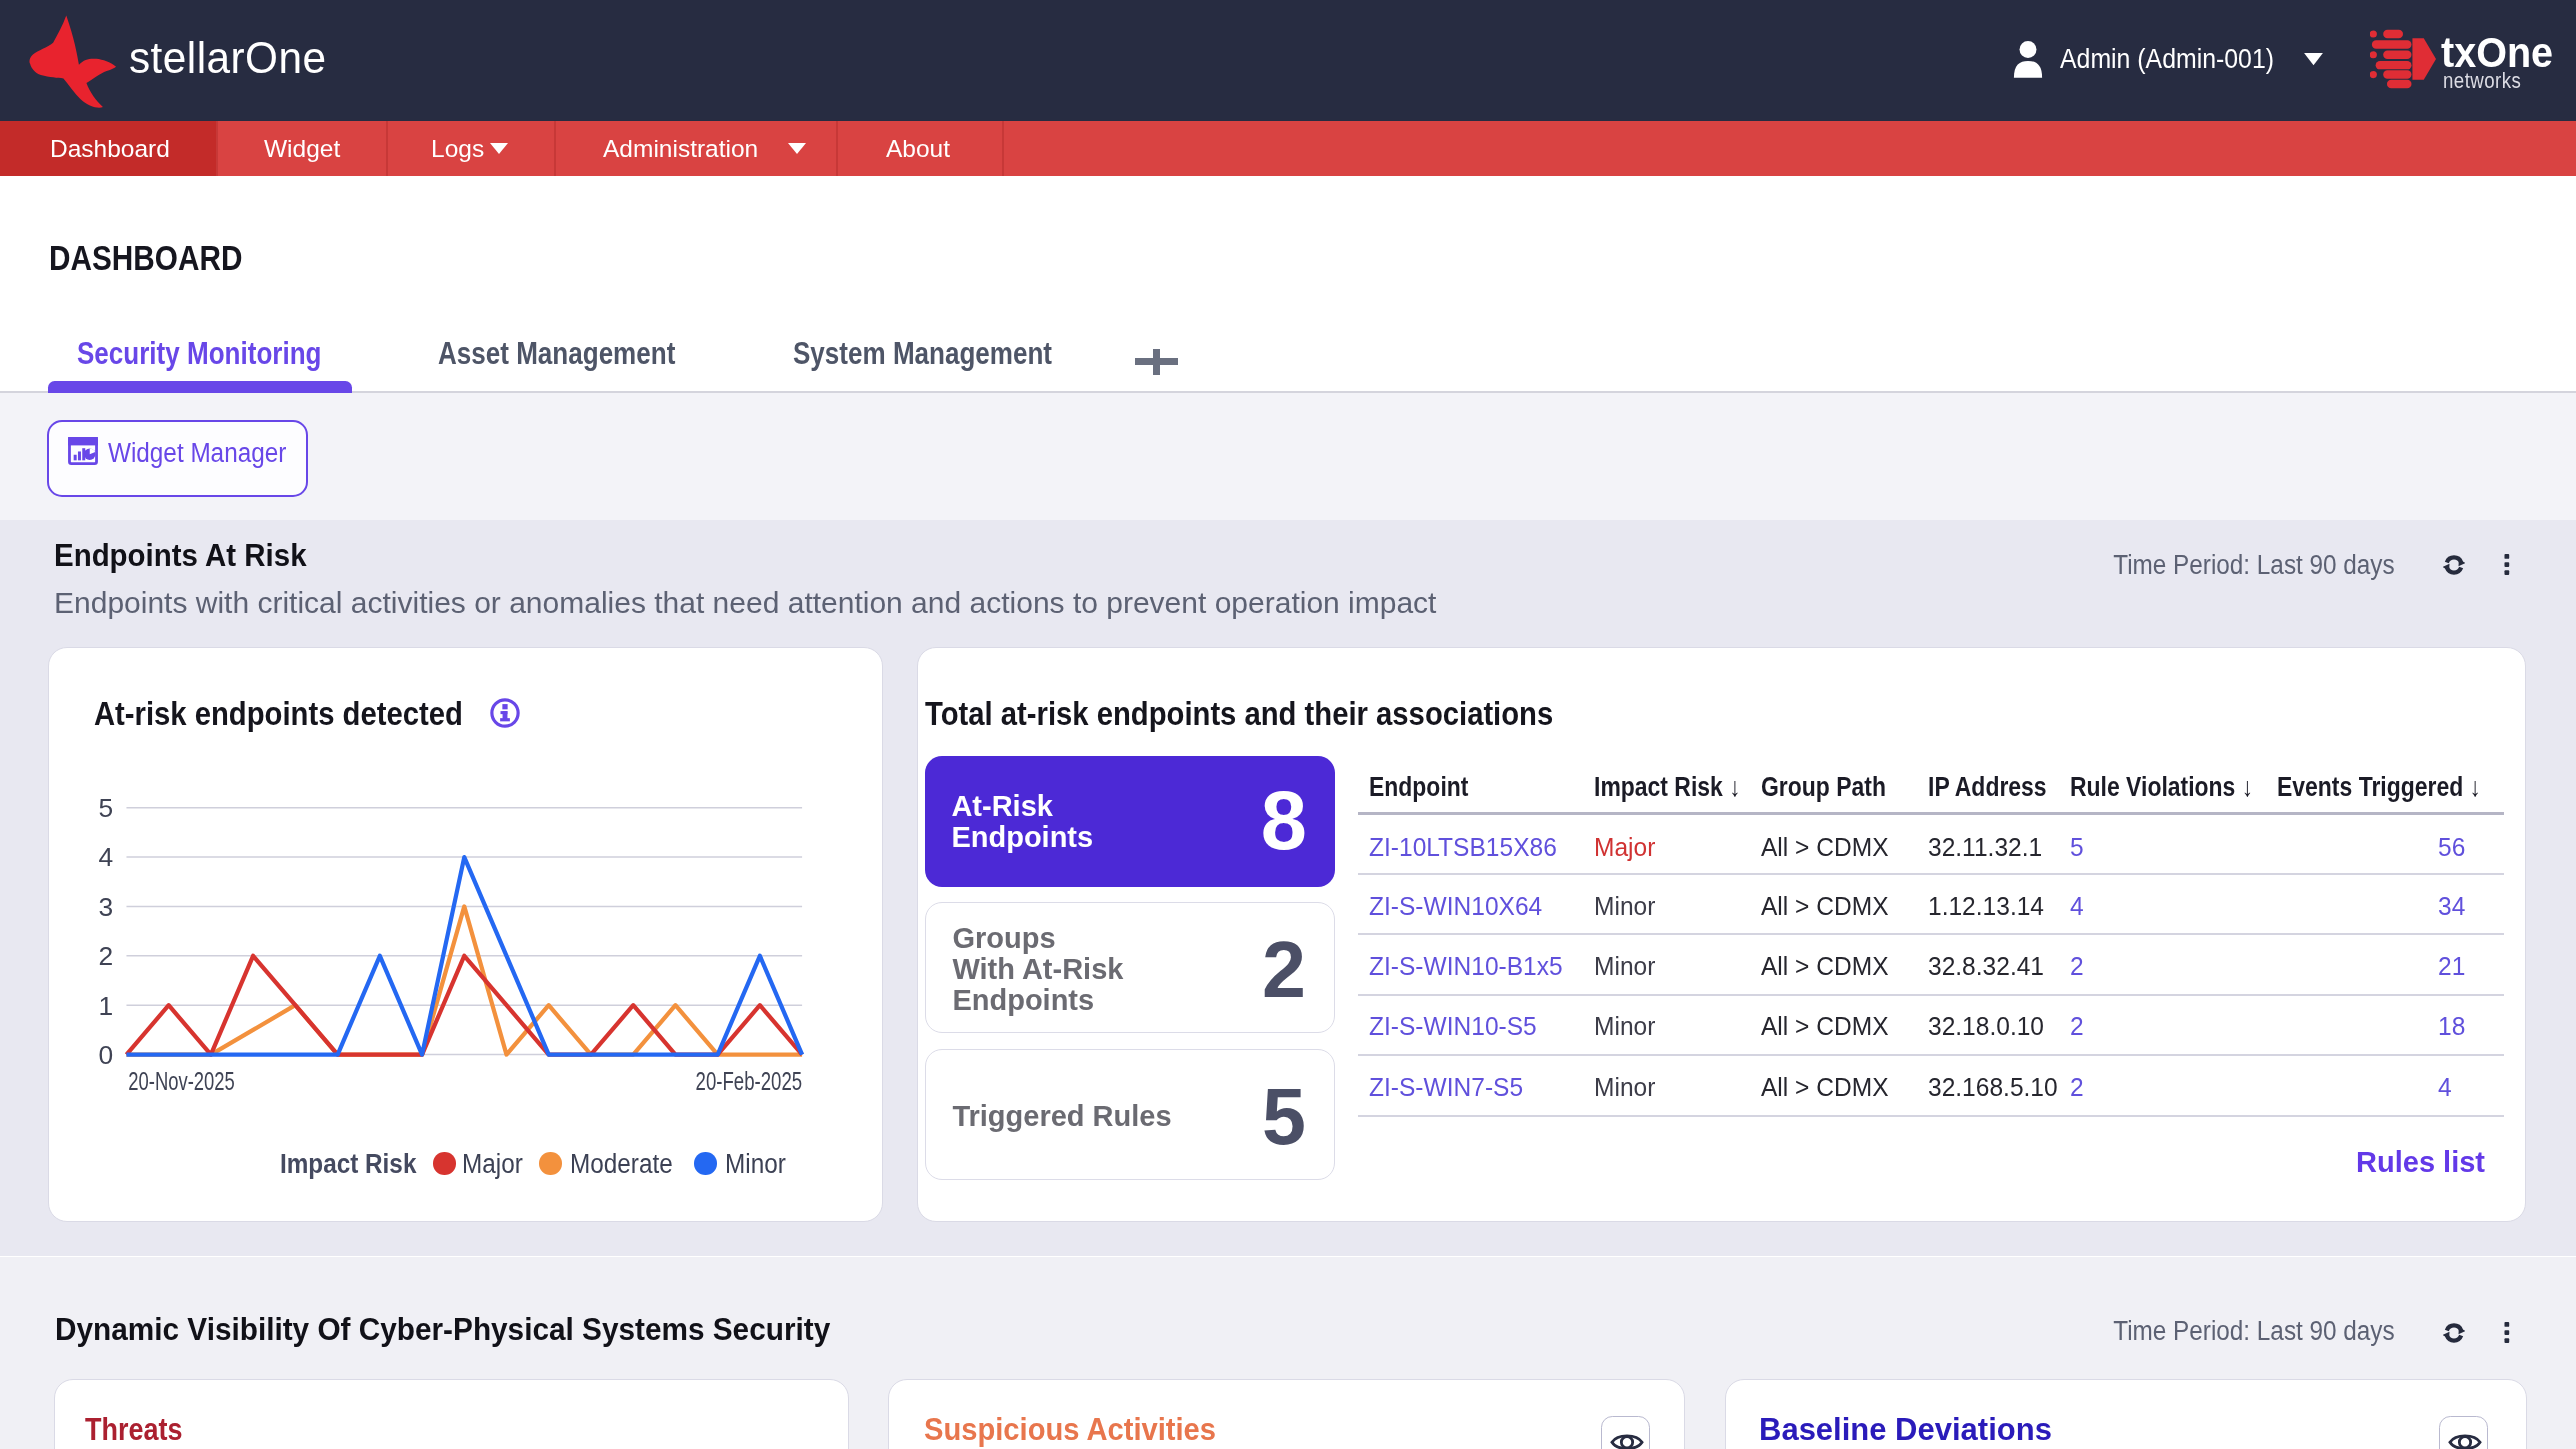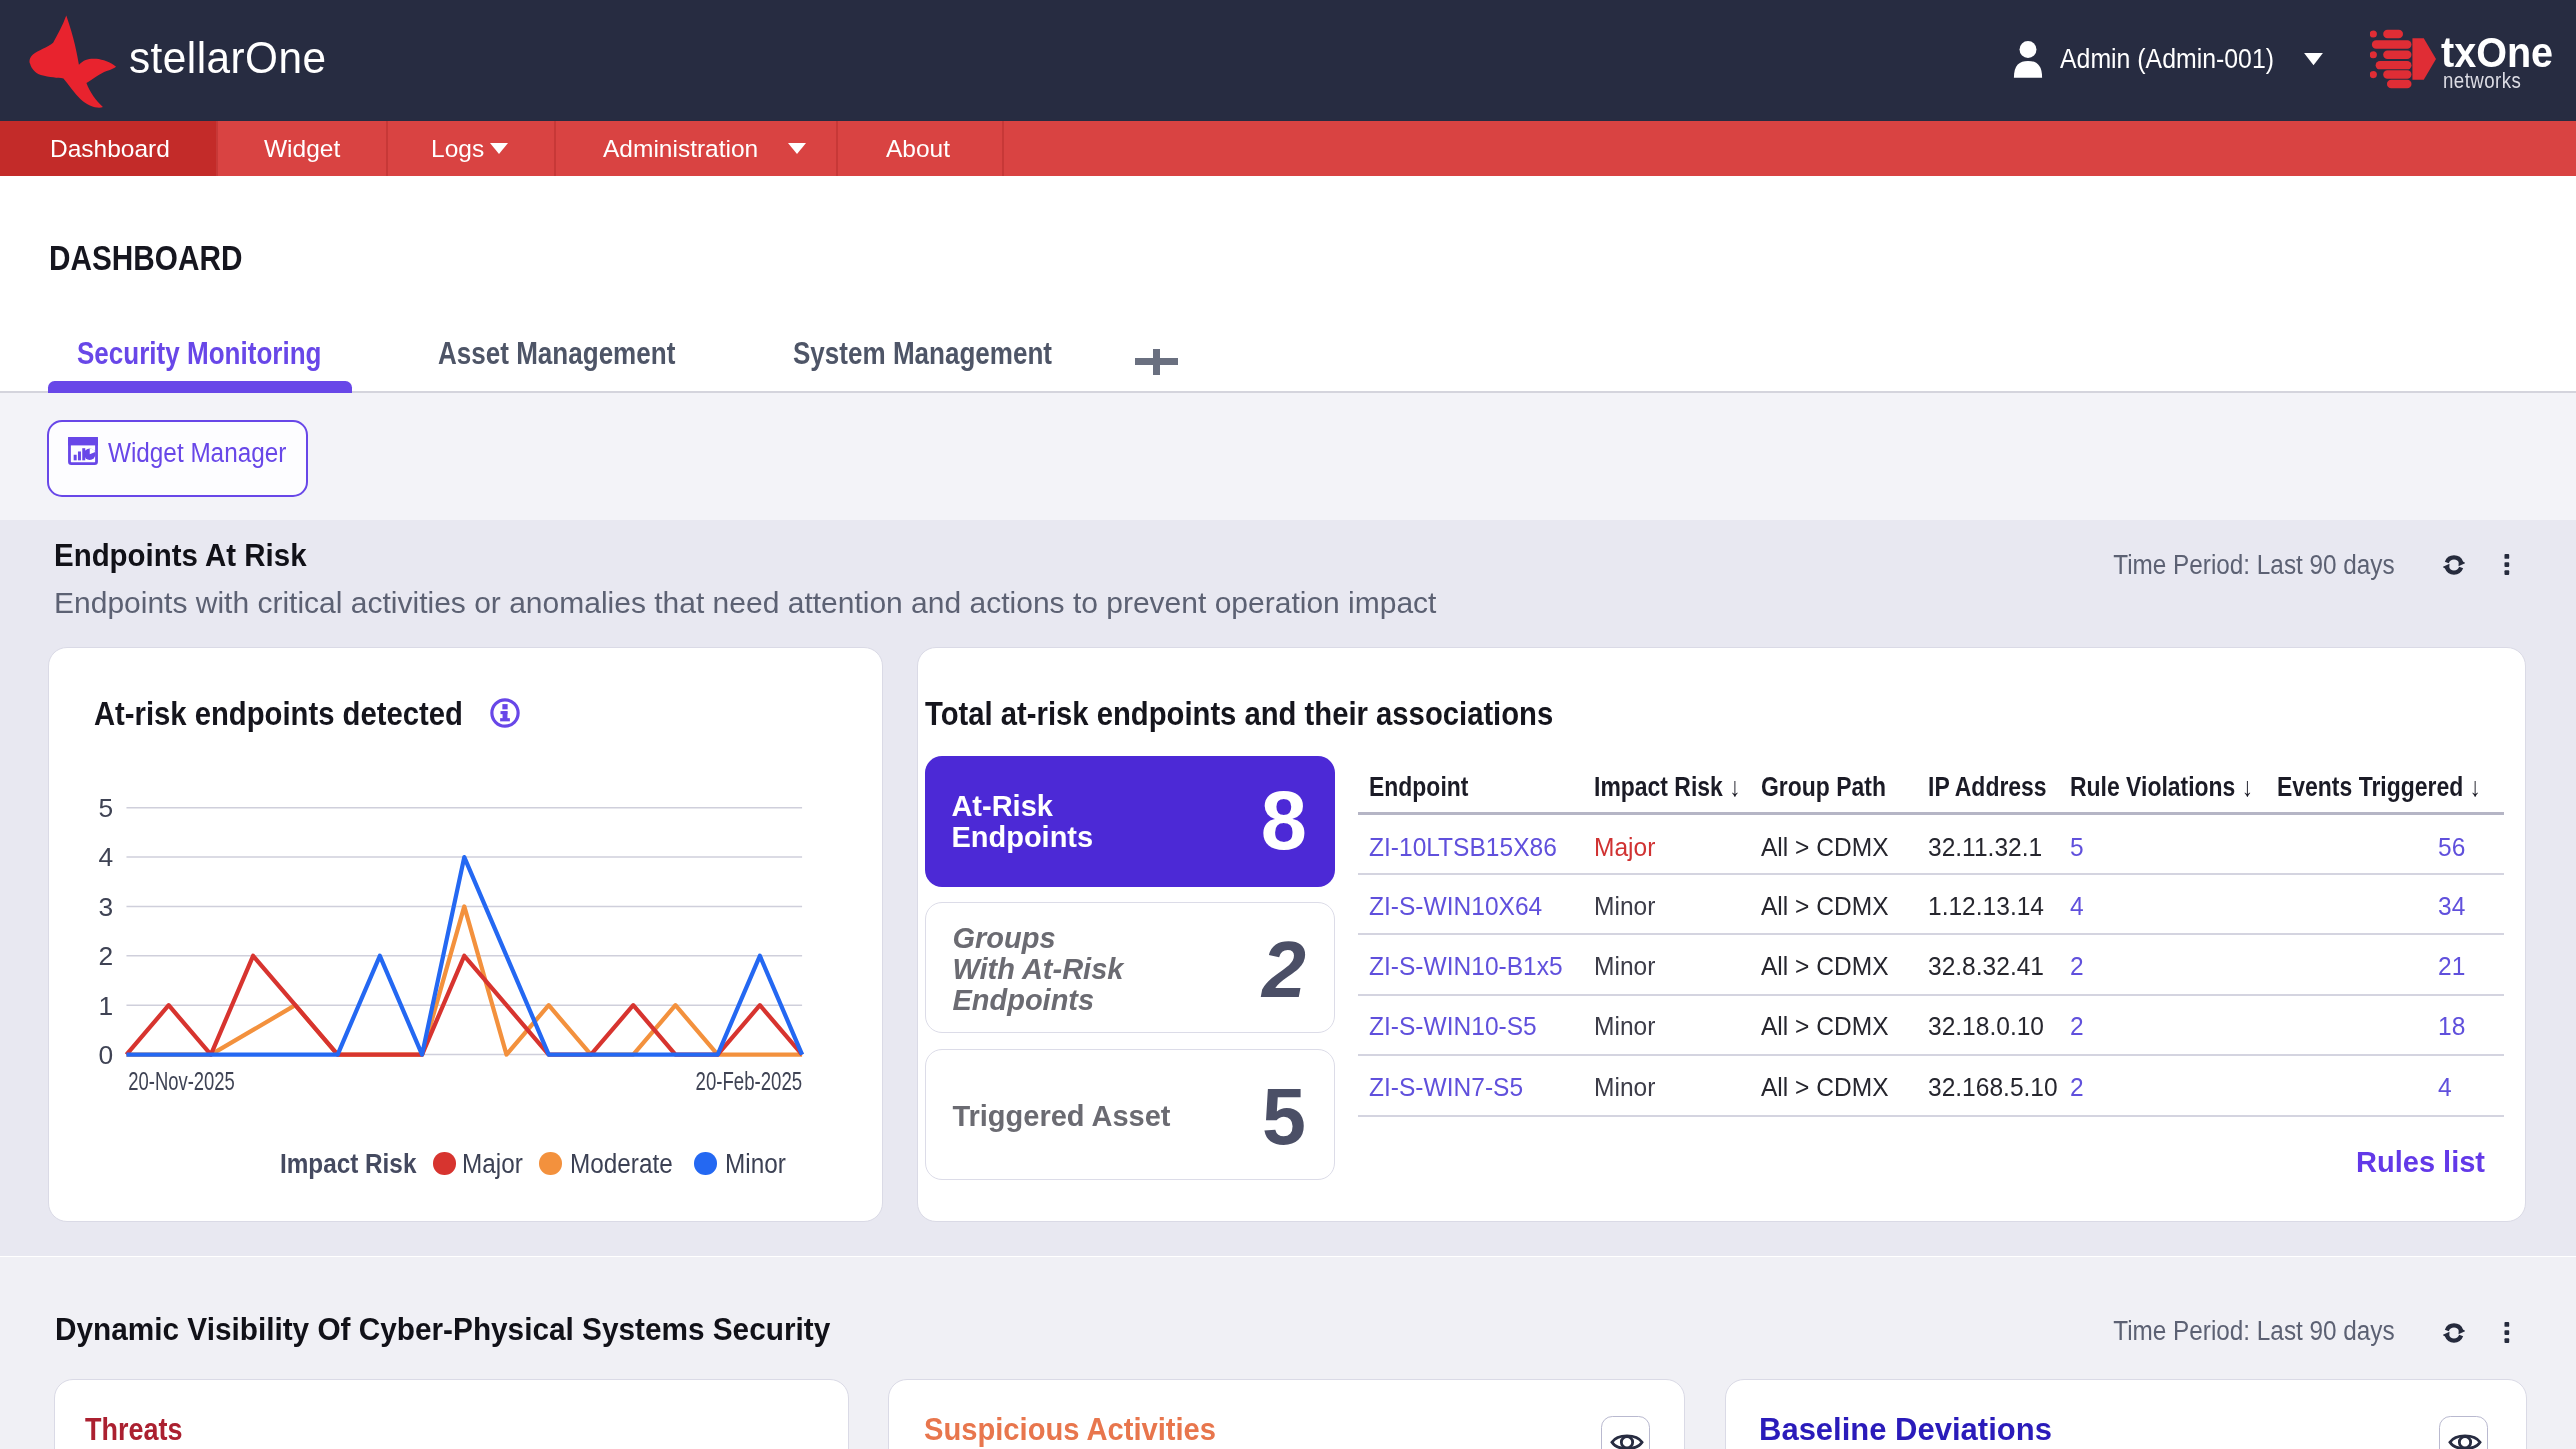--- a/index.html
+++ b/index.html
@@ -192,26 +192,26 @@
 <div class="leg" style="left:570px;top:1149px;">Moderate</div>
 <div class="dot" style="left:694px;top:1152px;background:#2468f2;"></div>
 <div class="leg" style="left:725px;top:1149px;">Minor</div>
 
 <div class="card" style="left:917px;top:647px;width:1609px;height:575px;"></div>
 <div id="c2title">Total at-risk endpoints and their associations</div>
 <div id="pbox">
   <div class="lbl">At-Risk<br>Endpoints</div>
   <div class="num">8</div>
 </div>
-<div class="obox" style="top:902px;font-style:italic;">
+<div class="obox" style="top:902px;">
   <div class="lbl" style="top:20px;">Groups<br>With At-Risk<br>Endpoints</div>
   <div class="num" style="top:21px;">2</div>
 </div>
 <div class="obox" style="top:1049px;">
-  <div class="lbl" style="top:51px;">Triggered Asset</div>
+  <div class="lbl" style="top:51px;">Triggered Rules</div>
   <div class="num" style="top:21px;">5</div>
 </div>
 
 <div class="th" style="left:1369px;top:772px;">Endpoint</div>
 <div class="th" style="left:1594px;top:772px;">Impact Risk <span style="font-weight:normal">↓</span></div>
 <div class="th" style="left:1761px;top:772px;">Group Path</div>
 <div class="th" style="left:1928px;top:772px;">IP Address</div>
 <div class="th" style="left:2070px;top:772px;">Rule Violations <span style="font-weight:normal">↓</span></div>
 <div class="th" style="left:2277px;top:772px;">Events Triggered <span style="font-weight:normal">↓</span></div>
 <div class="tline" style="top:812px;height:2.8px;background:#b5b5c5;"></div>

